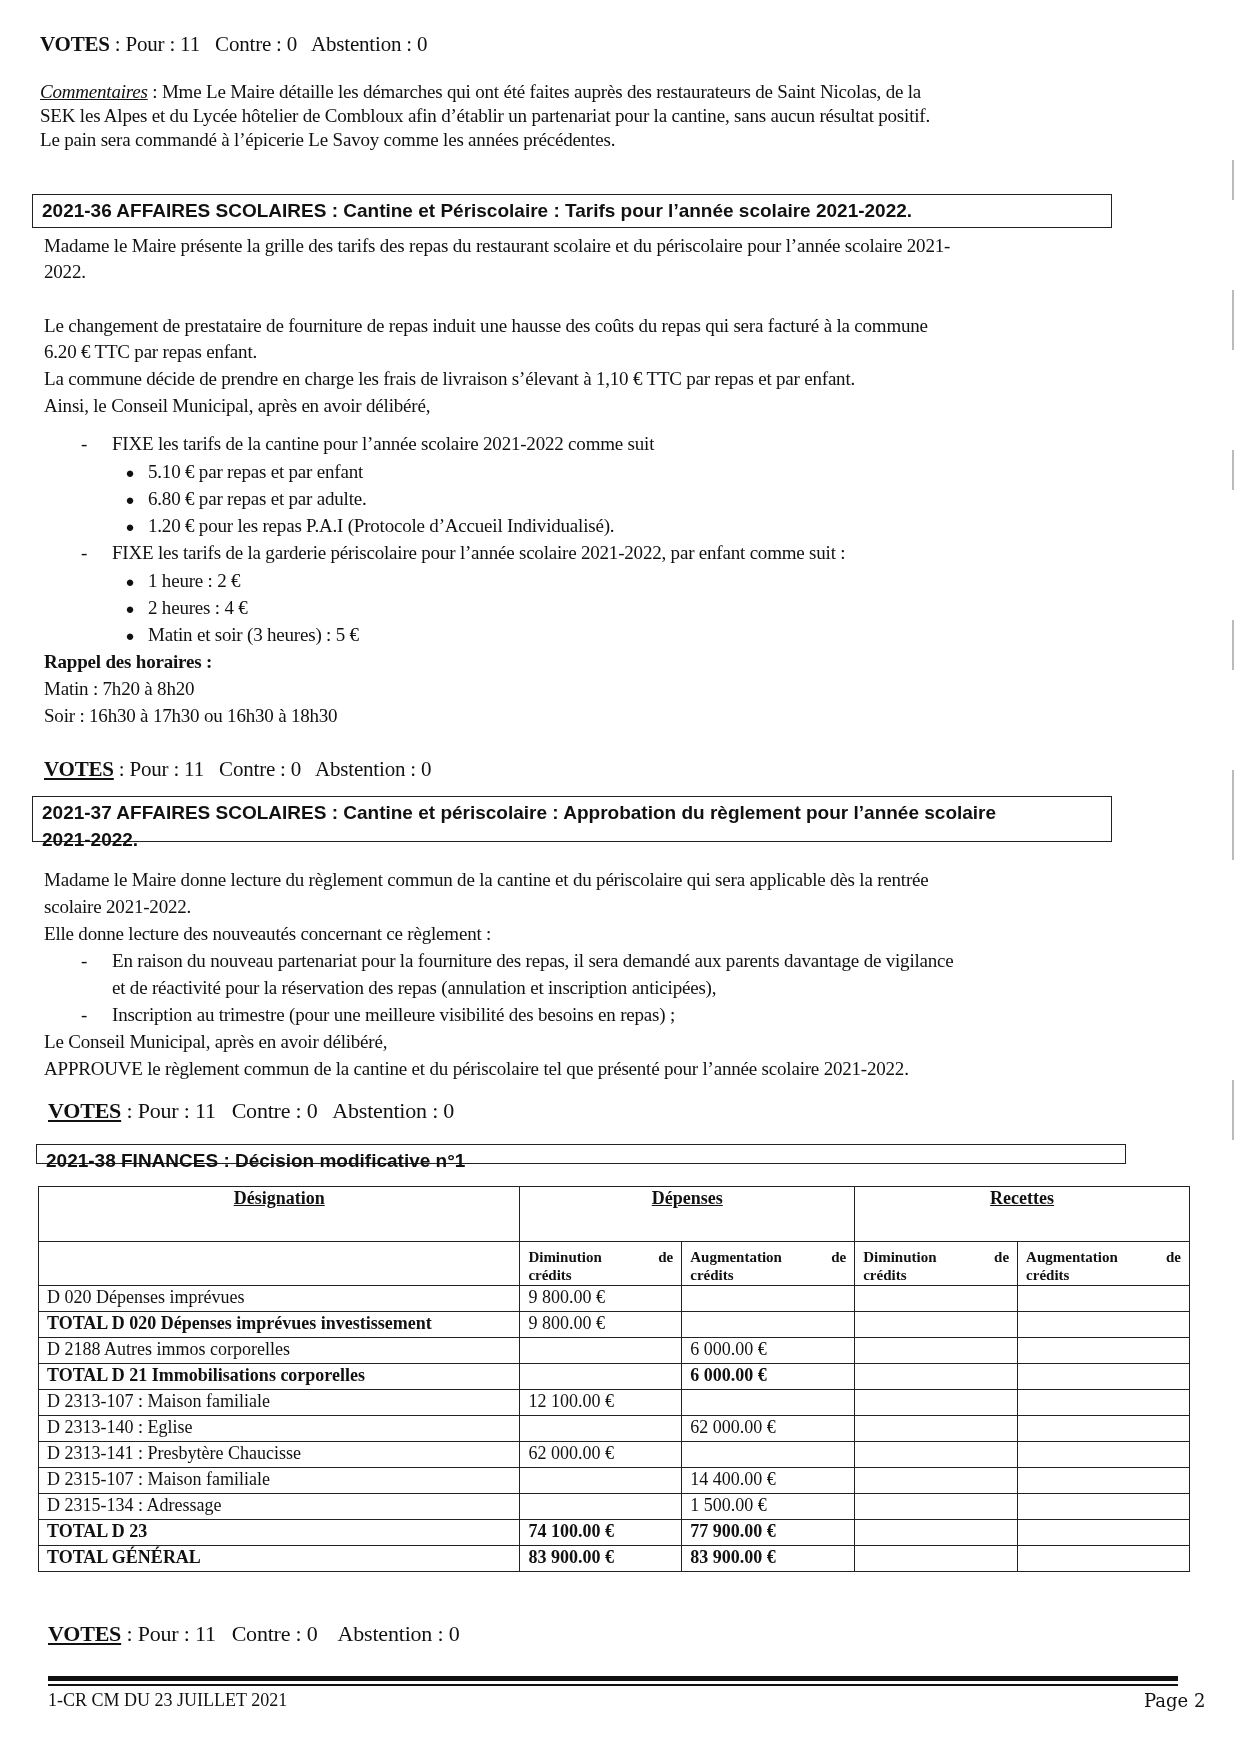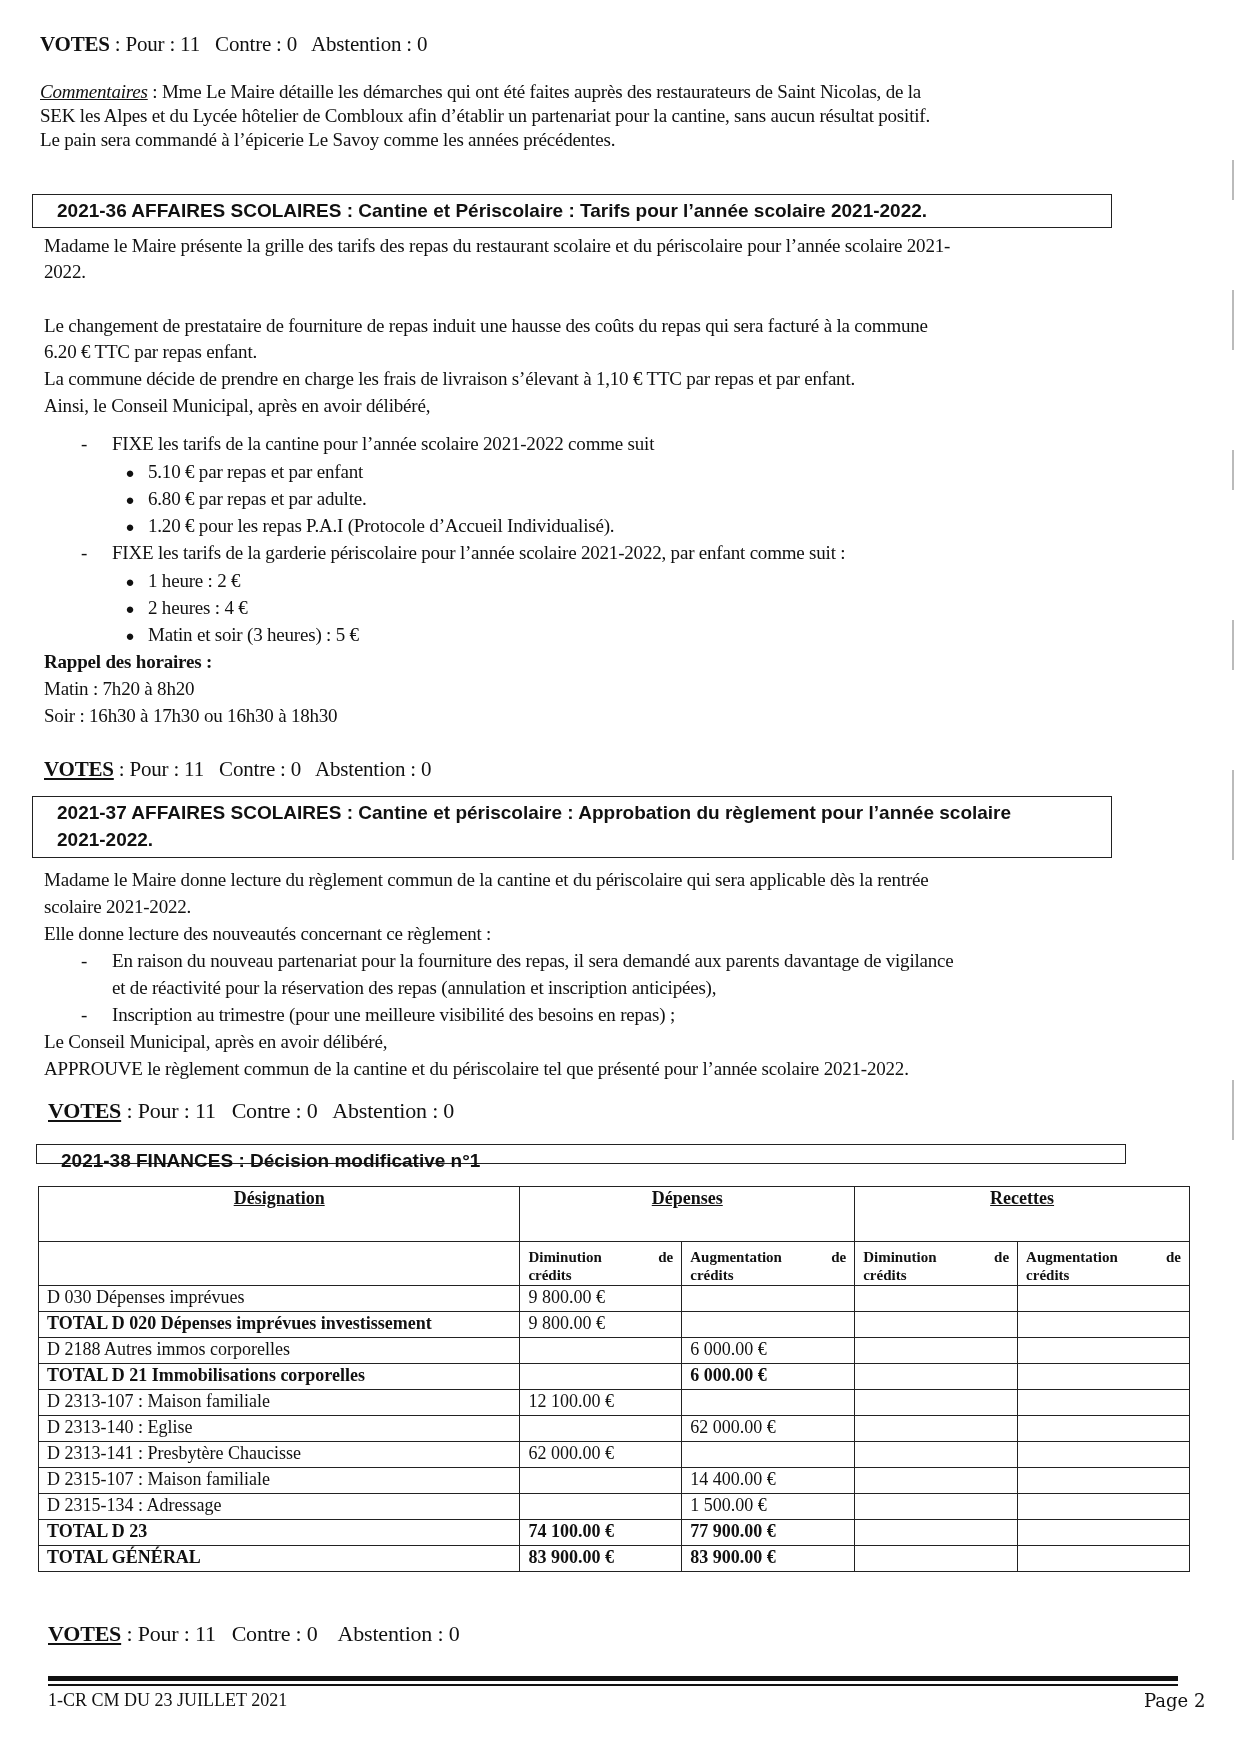--- a/index.html
+++ b/index.html
@@ -7,21 +7,21 @@
          font-family: "Liberation Serif", "DejaVu Serif", serif; color: #111; }
   .page { position: absolute; left: 0; top: 0; width: 1240px; height: 1754px; }
   .abs { position: absolute; }
   .line { font-size: 19px; line-height: 24px; white-space: nowrap; letter-spacing: -0.2px; }
   .votes { font-size: 21px; }
   .votes b { font-weight: bold; }
   .u { text-decoration: underline; }
   .i { font-style: italic; }
   .b { font-weight: bold; }
   .heading { position: absolute; border: 1.5px solid #222; font-family: "Liberation Sans", "DejaVu Sans", sans-serif;
-             font-weight: bold; font-size: 19px; line-height: 27px; padding: 2px 24px; box-sizing: border-box; }
+             font-weight: bold; font-size: 19px; line-height: 27px; padding: 2px 9px; box-sizing: border-box; }
   .dash { display: inline-block; width: 56px; text-align: center; }
   .bullet { display: inline-block; width: 36px; text-align: center; font-size: 15px; }
   table.dm { position: absolute; left: 38px; top: 1186px; width: 1152px; border-collapse: collapse;
              font-family: "Liberation Serif", "DejaVu Serif", serif; font-size: 18px; }
   table.dm td, table.dm th { border: 1.3px solid #222; padding: 1px 8px; vertical-align: top; line-height: 21px; }
   table.dm th { font-weight: bold; text-decoration: underline; font-size: 18px; text-align: center; height: 52px; }
   table.dm td.sub { font-weight: bold; font-size: 15px; line-height: 18px; padding-top: 6px; height: 36px; }
   table.dm td.sub span.j { display: flex; justify-content: space-between; }
   table.dm tr.bold td { font-weight: bold; }
   table.dm tr.r td { height: 23px; }
@@ -81,21 +81,21 @@
   </div>
 
   <div class="abs line b" style="left:44px; top:650px;">Rappel des horaires :</div>
   <div class="abs line" style="left:44px; top:677px;">Matin : 7h20 à 8h20</div>
   <div class="abs line" style="left:44px; top:704px;">Soir : 16h30 à 17h30 ou 16h30 à 18h30</div>
 
   <div class="abs line votes" style="left:44px; top:757px;">
     <b class="u">VOTES</b><span style="white-space:pre;"> : Pour : 11   Contre : 0   Abstention : 0</span>
   </div>
 
-  <div class="heading" style="left:32px; top:796px; width:1080px; height:62px;">
+  <div class="heading" style="left:32px; top:796px; width:1080px; height:46px;">
     <div>2021-37 AFFAIRES SCOLAIRES : Cantine et périscolaire : Approbation du règlement pour l’année scolaire</div>
     <div>2021-2022.</div>
   </div>
 
   <div class="abs line" style="left:44px; top:868px;">Madame le Maire donne lecture du règlement commun de la cantine et du périscolaire qui sera applicable dès la rentrée</div>
   <div class="abs line" style="left:44px; top:895px;">scolaire 2021-2022.</div>
   <div class="abs line" style="left:44px; top:922px;">Elle donne lecture des nouveautés concernant ce règlement :</div>
 
   <div class="abs line" style="left:56px; top:949px;">
     <span class="dash">-</span><span>En raison du nouveau partenariat pour la fourniture des repas, il sera demandé aux parents davantage de vigilance</span>
@@ -140,21 +140,21 @@
       <td class="sub"><span class="j">
               <span>Diminution</span>
               <span>de</span>
             </span><span>crédits</span></td>
       <td class="sub"><span class="j">
               <span>Augmentation</span>
               <span>de</span>
             </span><span>crédits</span></td>
     </tr>
     <tr class="r">
-      <td>D 030 Dépenses imprévues</td>
+      <td>D 020 Dépenses imprévues</td>
       <td>9 800.00 €</td>
       <td></td>
       <td></td>
       <td></td>
     </tr>
     <tr class="r bold">
       <td>TOTAL D 020 Dépenses imprévues investissement</td>
       <td style="font-weight:normal;">9 800.00 €</td>
       <td></td>
       <td></td>

